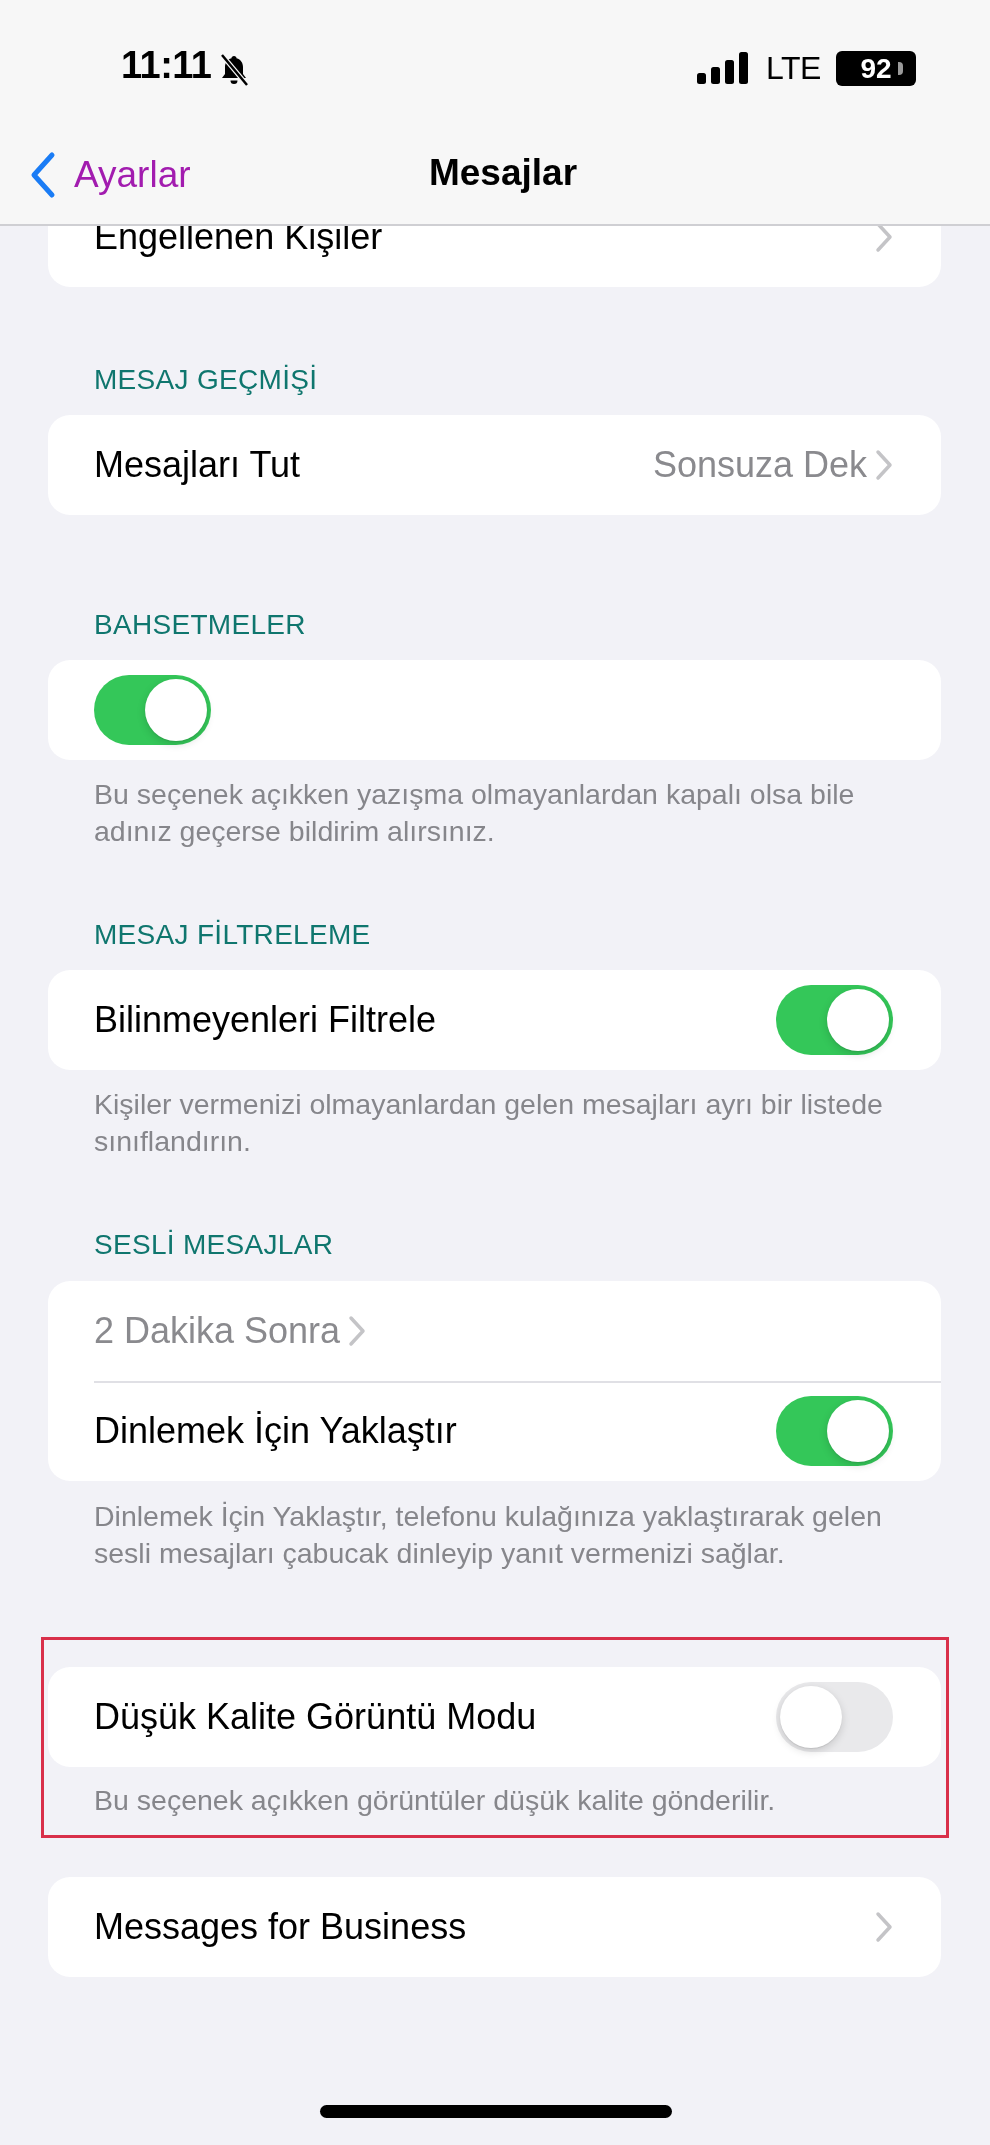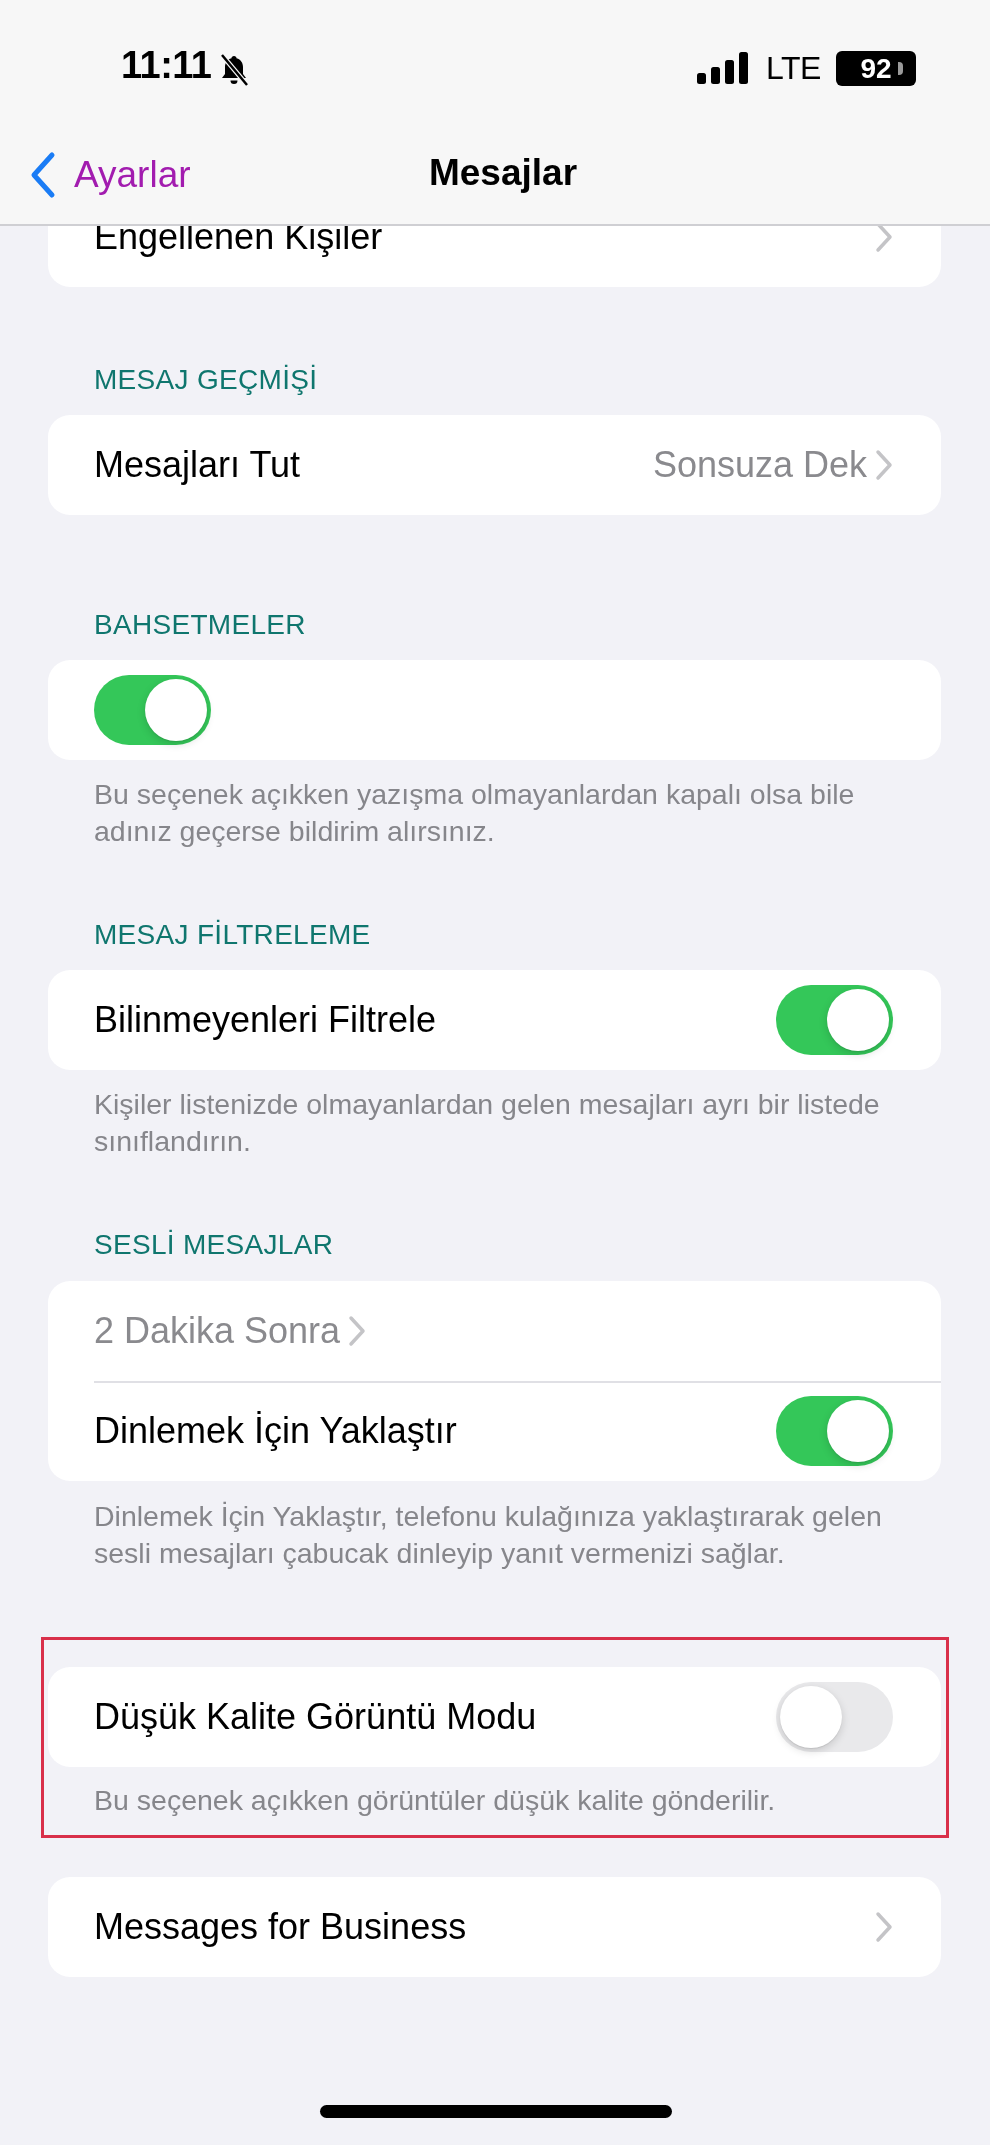--- a/index.html
+++ b/index.html
@@ -107,21 +107,21 @@
 
 <div class="section-header" style="top:919px;">MESAJ FİLTRELEME</div>
 <div class="card" style="top:970px;">
   <div class="row">
     <span class="row-label">Bilinmeyenleri Filtrele</span>
     <div class="toggle on">
         <div class="knob"></div>
       </div>
   </div>
 </div>
-<div class="footer" style="top:1086px;">Kişiler listenizde olmayanlardan gelen mesajları ayrı bir listede sınıflandırın.</div>
+<div class="footer" style="top:1086px;">Kişiler vermenizi olmayanlardan gelen mesajları ayrı bir listede sınıflandırın.</div>
 
 <div class="section-header" style="top:1229px;">SESLİ MESAJLAR</div>
 <div class="card" style="top:1281px;">
   <div class="row">
     <span class="row-value">2 Dakika Sonra</span>
     <svg class="chevron" viewBox="0 0 18 32">
         <polyline points="3,3 15,16 3,29" fill="none" stroke="#c4c4c7" stroke-width="3.5" stroke-linecap="round" stroke-linejoin="round"></polyline>
       </svg>
   </div>
   <div class="row">

